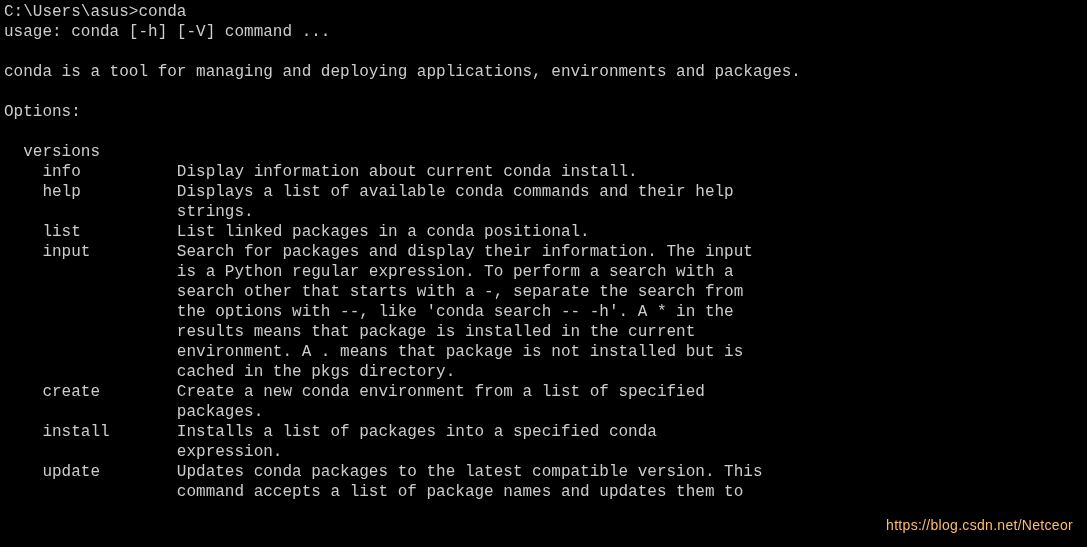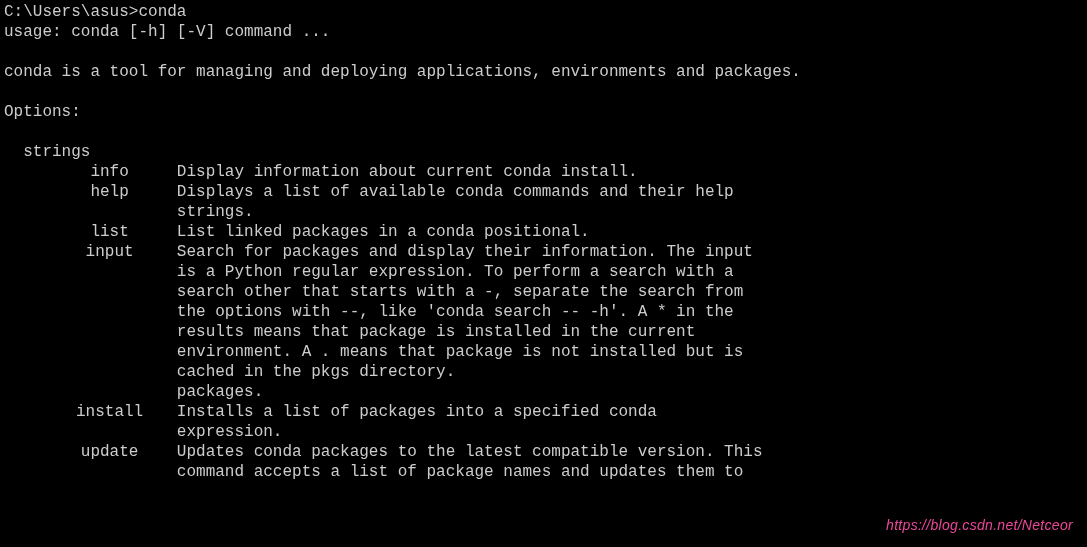--- a/index.html
+++ b/index.html
@@ -19,66 +19,65 @@
       position: relative;
       padding: 2px 4px;
     }
     .terminal-line {
       white-space: pre;
     }
     .watermark {
       position: absolute;
       bottom: 12px;
       right: 14px;
-      color: #ec4899;
+      color: #fdba74;
       font-family: Arial, sans-serif;
       font-size: 14px;
       letter-spacing: 0.3px;
-      font-style: italic;
     }
     .cmd-name {
       display: inline-block;
       width: 14ch;
-      text-align: center;
     }
     .wrap-indent {
       padding-left: 18ch;
     }
     .blank {
       height: 20px;
     }
   </style>
 </head>
 <body>
 
 <div class="terminal">
   <div class="terminal-line"><span>C:\Users\asus&gt;</span><span>conda</span></div>
   <div class="terminal-line">usage: conda [-h] [-V] command ...</div>
   <div class="blank"></div>
   <div class="terminal-line">conda is a tool for managing and deploying applications, environments and packages.</div>
   <div class="blank"></div>
   <div class="terminal-line">Options:</div>
   <div class="blank"></div>
-  <div class="terminal-line">  strings</div>
+  <div class="terminal-line">  versions</div>
 
   <div class="terminal-line">    <span class="cmd-name">info</span><span>Display information about current conda install.</span></div>
 
   <div class="terminal-line">    <span class="cmd-name">help</span><span>Displays a list of available conda commands and their help</span></div>
   <div class="terminal-line wrap-indent">strings.</div>
 
   <div class="terminal-line">    <span class="cmd-name">list</span><span>List linked packages in a conda positional.</span></div>
 
   <div class="terminal-line">    <span class="cmd-name">input</span><span>Search for packages and display their information. The input</span></div>
   <div class="terminal-line wrap-indent">is a Python regular expression. To perform a search with a</div>
   <div class="terminal-line wrap-indent">search other that starts with a -, separate the search from</div>
   <div class="terminal-line wrap-indent">the options with --, like 'conda search -- -h'. A * in the</div>
   <div class="terminal-line wrap-indent">results means that package is installed in the current</div>
   <div class="terminal-line wrap-indent">environment. A . means that package is not installed but is</div>
   <div class="terminal-line wrap-indent">cached in the pkgs directory.</div>
 
+  <div class="terminal-line">    <span class="cmd-name">create</span><span>Create a new conda environment from a list of specified</span></div>
   <div class="terminal-line wrap-indent">packages.</div>
 
   <div class="terminal-line">    <span class="cmd-name">install</span><span>Installs a list of packages into a specified conda</span></div>
   <div class="terminal-line wrap-indent">expression.</div>
 
   <div class="terminal-line">    <span class="cmd-name">update</span><span>Updates conda packages to the latest compatible version. This</span></div>
   <div class="terminal-line wrap-indent">command accepts a list of package names and updates them to</div>
 </div>
 
 <div class="watermark">https://blog.csdn.net/Netceor</div>

